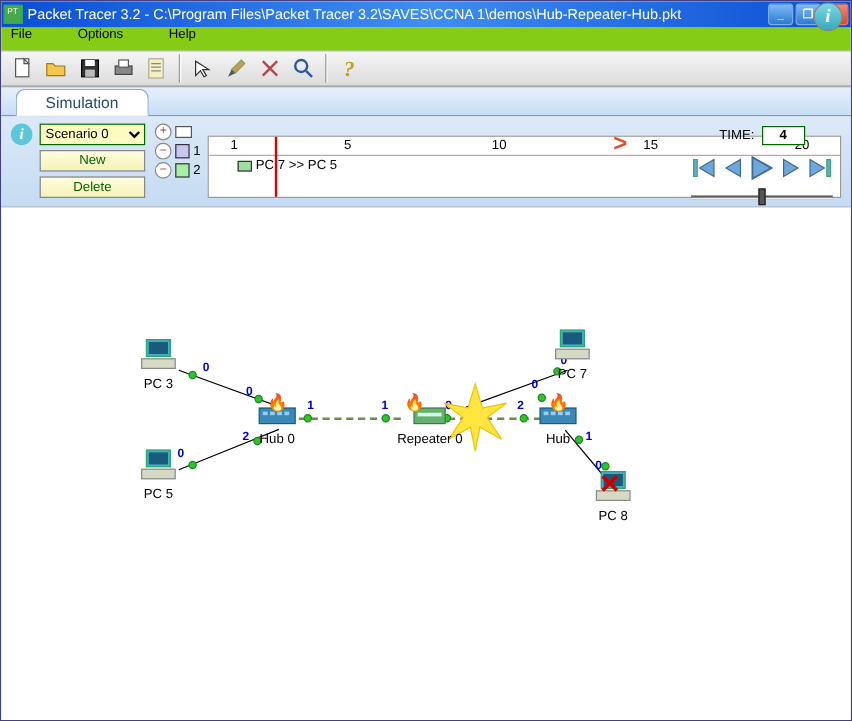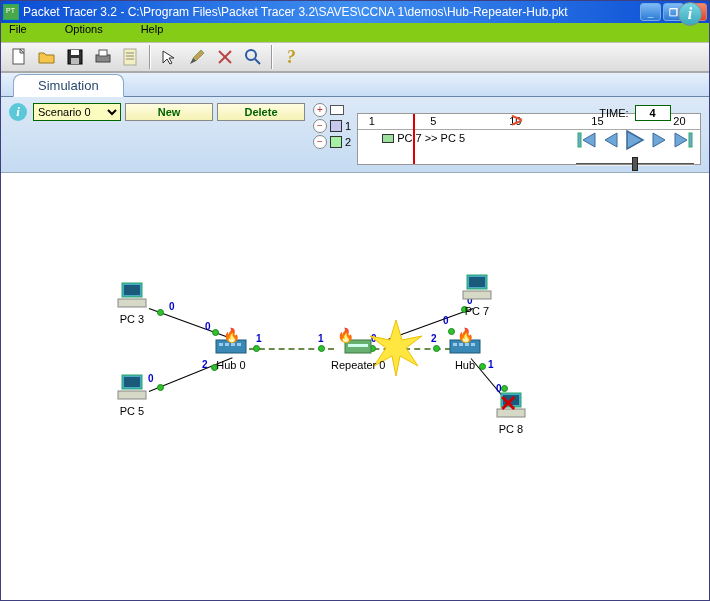--- a/index.html
+++ b/index.html
@@ -14,23 +14,23 @@
 .menubar { height: 20px; background: #84cc16; display: flex; align-items: flex-start; padding: 0 8px; gap: 38px; border-bottom: 1px solid #c0c0c0; }
 .menubar span { cursor: pointer; }
 .toolbar { height: 30px; background: linear-gradient(#f5f5f5, #dcdcdc); border-bottom: 2px solid #aaa; display: flex; align-items: center; padding: 0 4px; }
 .toolbtn { width: 26px; height: 26px; margin: 0 1px; display: flex; align-items: center; justify-content: center; cursor: pointer; border: 1px solid transparent; }
 .sep { width: 2px; height: 24px; border-left: 1px solid #999; border-right: 1px solid #fff; margin: 0 4px; }
 .tabbar { height: 24px; background: linear-gradient(#e6f0fc, #c8ddf5); display: flex; align-items: flex-end; padding: 0 12px; border-bottom: 1px solid #6783a8; }
 .tab { padding: 3px 24px; background: linear-gradient(#d9e8f9, #bdd6f0); border: 1px solid #8aa8cc; border-bottom: none; border-radius: 8px 8px 0 0; margin-right: 4px; color: #2a4a70; font-size: 13px; cursor: pointer; position: relative; }
 .tab.active { background: #fff; border-bottom: 1px solid #fff; margin-bottom: -1px; z-index: 2; margin-top: 33px; }
 .control-area { background: linear-gradient(#dce9f7, #c5dbf2); padding: 6px 8px; border-bottom: 1px solid #9ab; display: flex; gap: 6px; align-items: flex-start; position: relative; height: 76px; }
 .info-icon { width: 18px; height: 18px; border-radius: 50%; background: #5ac8d8; color: white; display: flex; align-items: center; justify-content: center; font-style: italic; font-weight: bold; font-family: serif; font-size: 13px; cursor: pointer; }
-.scenario-sel { display: flex; flex-direction: row; gap: 4px; }
+.scenario-sel { display: flex; flex-direction: column; gap: 4px; }
 .scenario-sel select { width: 88px; height: 18px; font-size: 11px; background: #fcfcc0; border: 1px solid #006400; }
-.scenbtn { width: 88px; height: 18px; background: linear-gradient(#fffde0, #f5f2b5); border: 1px solid #888; color: #006400; font-weight: bold; cursor: pointer; }
+.scenbtn { width: 88px; height: 18px; background: linear-gradient(#fffde0, #f5f2b5); border: 1px solid #888; color: #006400; font-weight: normal; cursor: pointer; }
 .legend-col { display: flex; flex-direction: column; gap: 2px; margin-left: 2px; }
 .legend-row { display: flex; align-items: center; gap: 3px; }
 .circ-btn { width: 14px; height: 14px; border: 1px solid #888; border-radius: 50%; background: #fff; display: flex; align-items: center; justify-content: center; font-size: 10px; line-height: 1; cursor: pointer; }
 .legend-swatch { width: 12px; height: 12px; border: 1px solid #333; }
 .timeline-box { flex: 1; background: #fff; border: 1px solid #999; height: 52px; margin-top: 10px; position: relative; }
 .ruler { height: 16px; border-bottom: 1px solid #aaa; position: relative; font-size: 9px; }
 .ruler span { position: absolute; top: 1px; transform: translateX(-50%); }
 .playhead { position: absolute; left: 55px; top: 0; width: 2px; height: 100%; background: #d00; }
 .tl-entry { display: flex; align-items: center; gap: 3px; font-size: 9px; margin-left: 12px; margin-top: 2px; }
 .env-icon { width: 12px; height: 9px; border: 1px solid #333; position: relative; }

